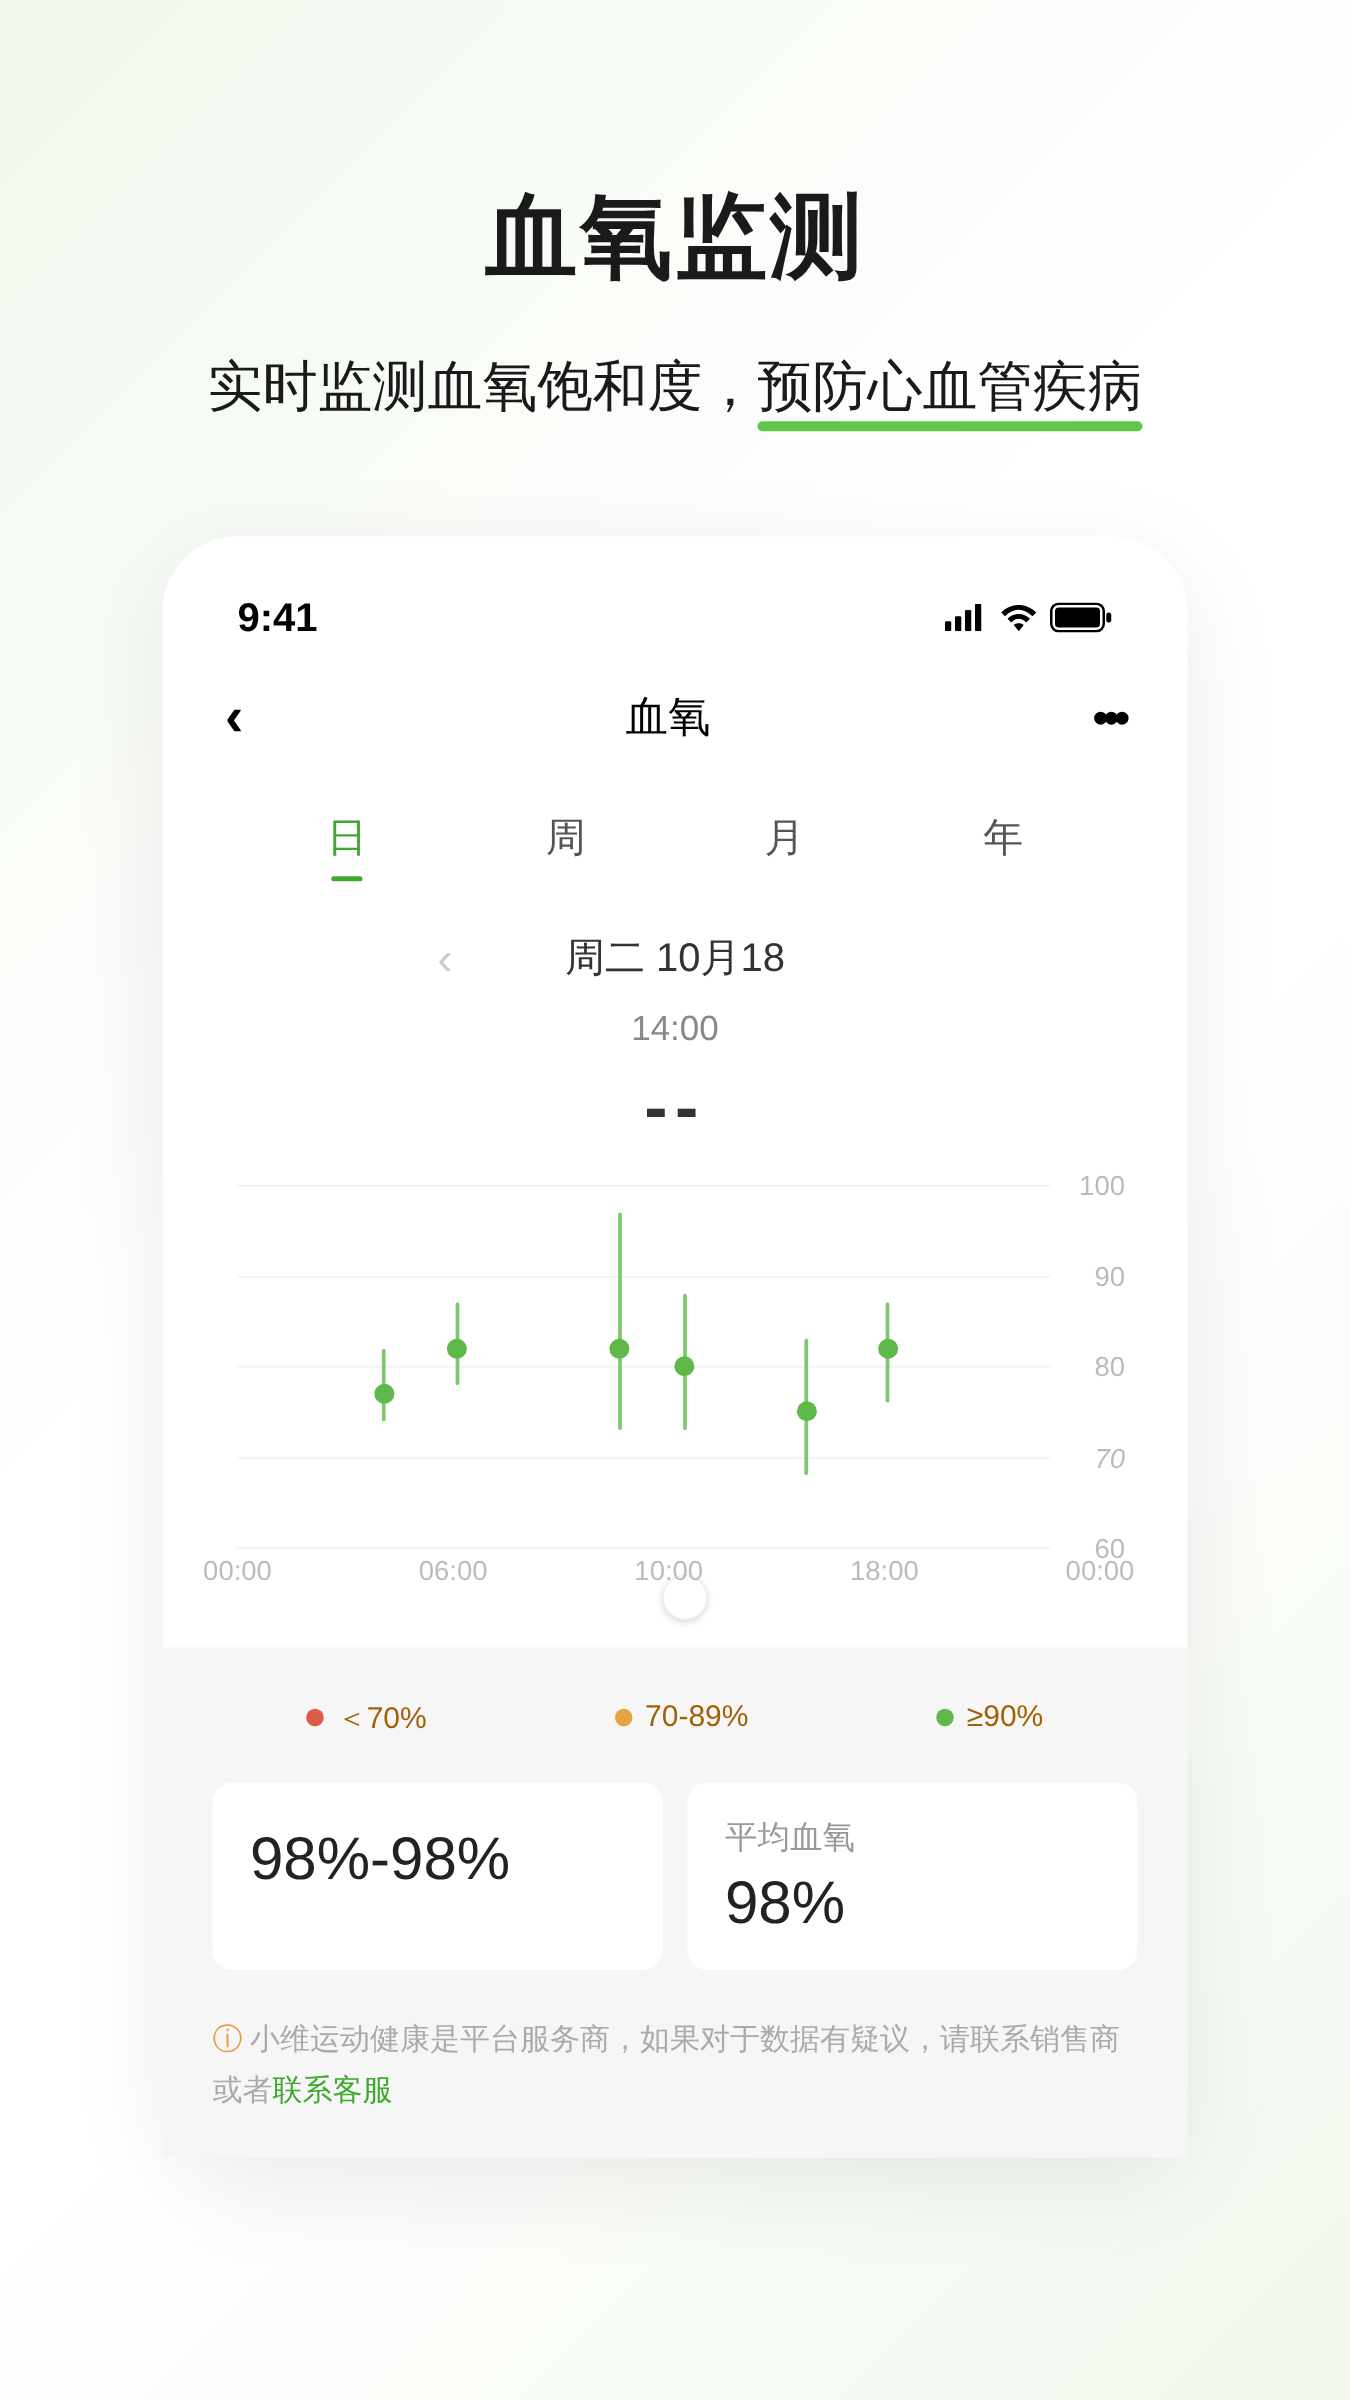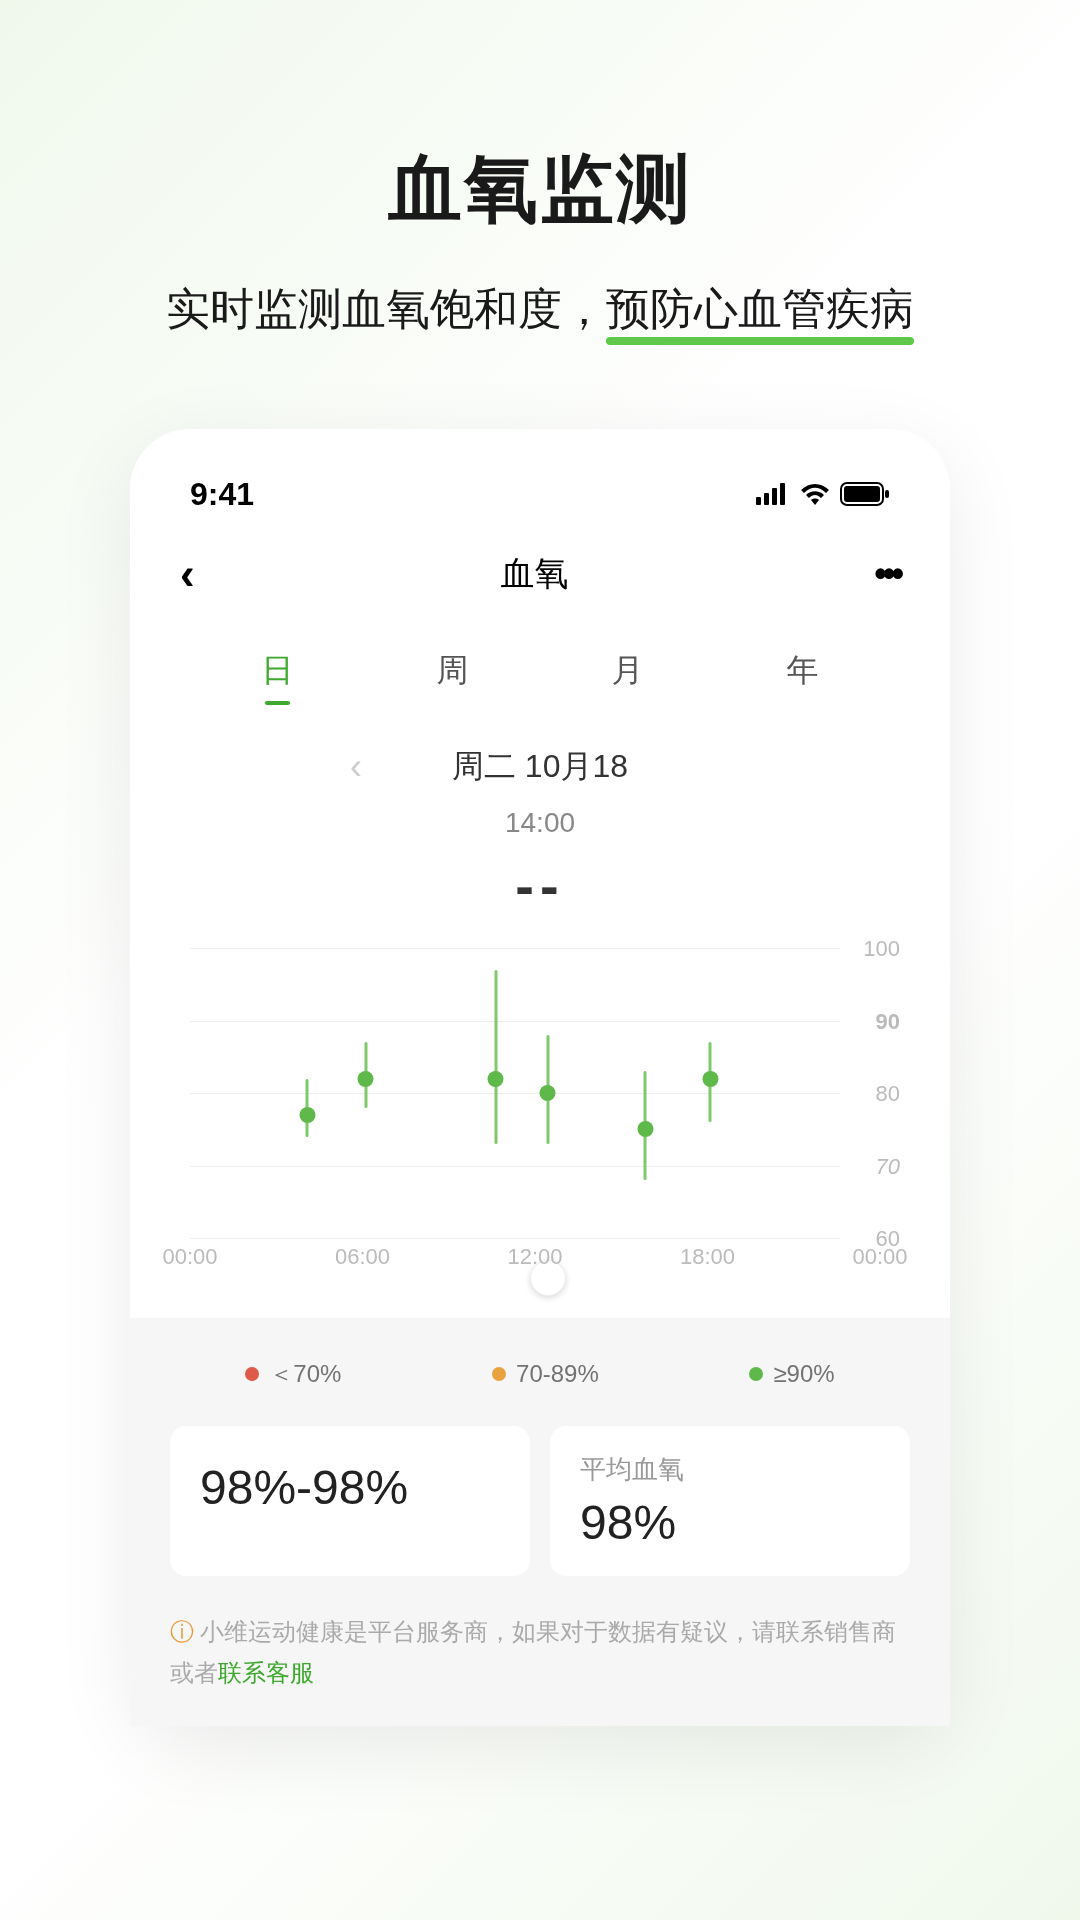--- a/index.html
+++ b/index.html
@@ -185,21 +185,21 @@
 }
 .lower {
   background: #f6f6f6;
   margin-top: 40px;
   padding: 40px 40px 30px;
 }
 .legend {
   display: flex;
   justify-content: space-around;
   font-size: 24px;
-  color: #737373;
+  color: #a16207;
   margin-bottom: 36px;
 }
 .legend-item { display: flex; align-items: center; gap: 10px; }
 .legend-dot {
   width: 14px; height: 14px; border-radius: 50%;
 }
 .cards {
   display: flex;
   gap: 20px;
 }
@@ -305,25 +305,25 @@
         </div>
       </div>
     <div id="yticks"></div>
     <div id="xticks"></div>
     <div class="slider-track">
       <div class="slider-handle"></div>
     </div>
   <div class="ytick" style="right: 10px; left: auto; position: absolute; top: 278px;">60</div>
       <div class="ytick" style="right: 10px; left: auto; position: absolute; top: 205.5px; font-style: italic;">70</div>
       <div class="ytick" style="right: 10px; left: auto; position: absolute; top: 133px;">80</div>
-      <div class="ytick" style="right: 10px; left: auto; position: absolute; top: 60.5px; font-weight: bold;">90</div>
+      <div class="ytick" style="right: 10px; left: auto; position: absolute; top: 60.5px;">90</div>
       <div class="ytick" style="right: 10px; left: auto; position: absolute; top: -12px;">100</div>
       <div class="xtick" style="left: 20px;">00:00</div>
       <div class="xtick" style="left: 192.5px; margin-top: 18px;">06:00</div>
-      <div class="xtick" style="left: 365px;">12:00</div>
+      <div class="xtick" style="left: 365px;">10:00</div>
       <div class="xtick" style="left: 537.5px;">18:00</div>
       <div class="xtick" style="left: 710px;">00:00</div>
     </div>
 
   <div class="lower">
     <div class="legend" id="legend">
         <div class="legend-item">
           <div class="legend-dot" style="background: rgb(224, 90, 74);"></div>
           <span>＜70%</span>
         </div>

